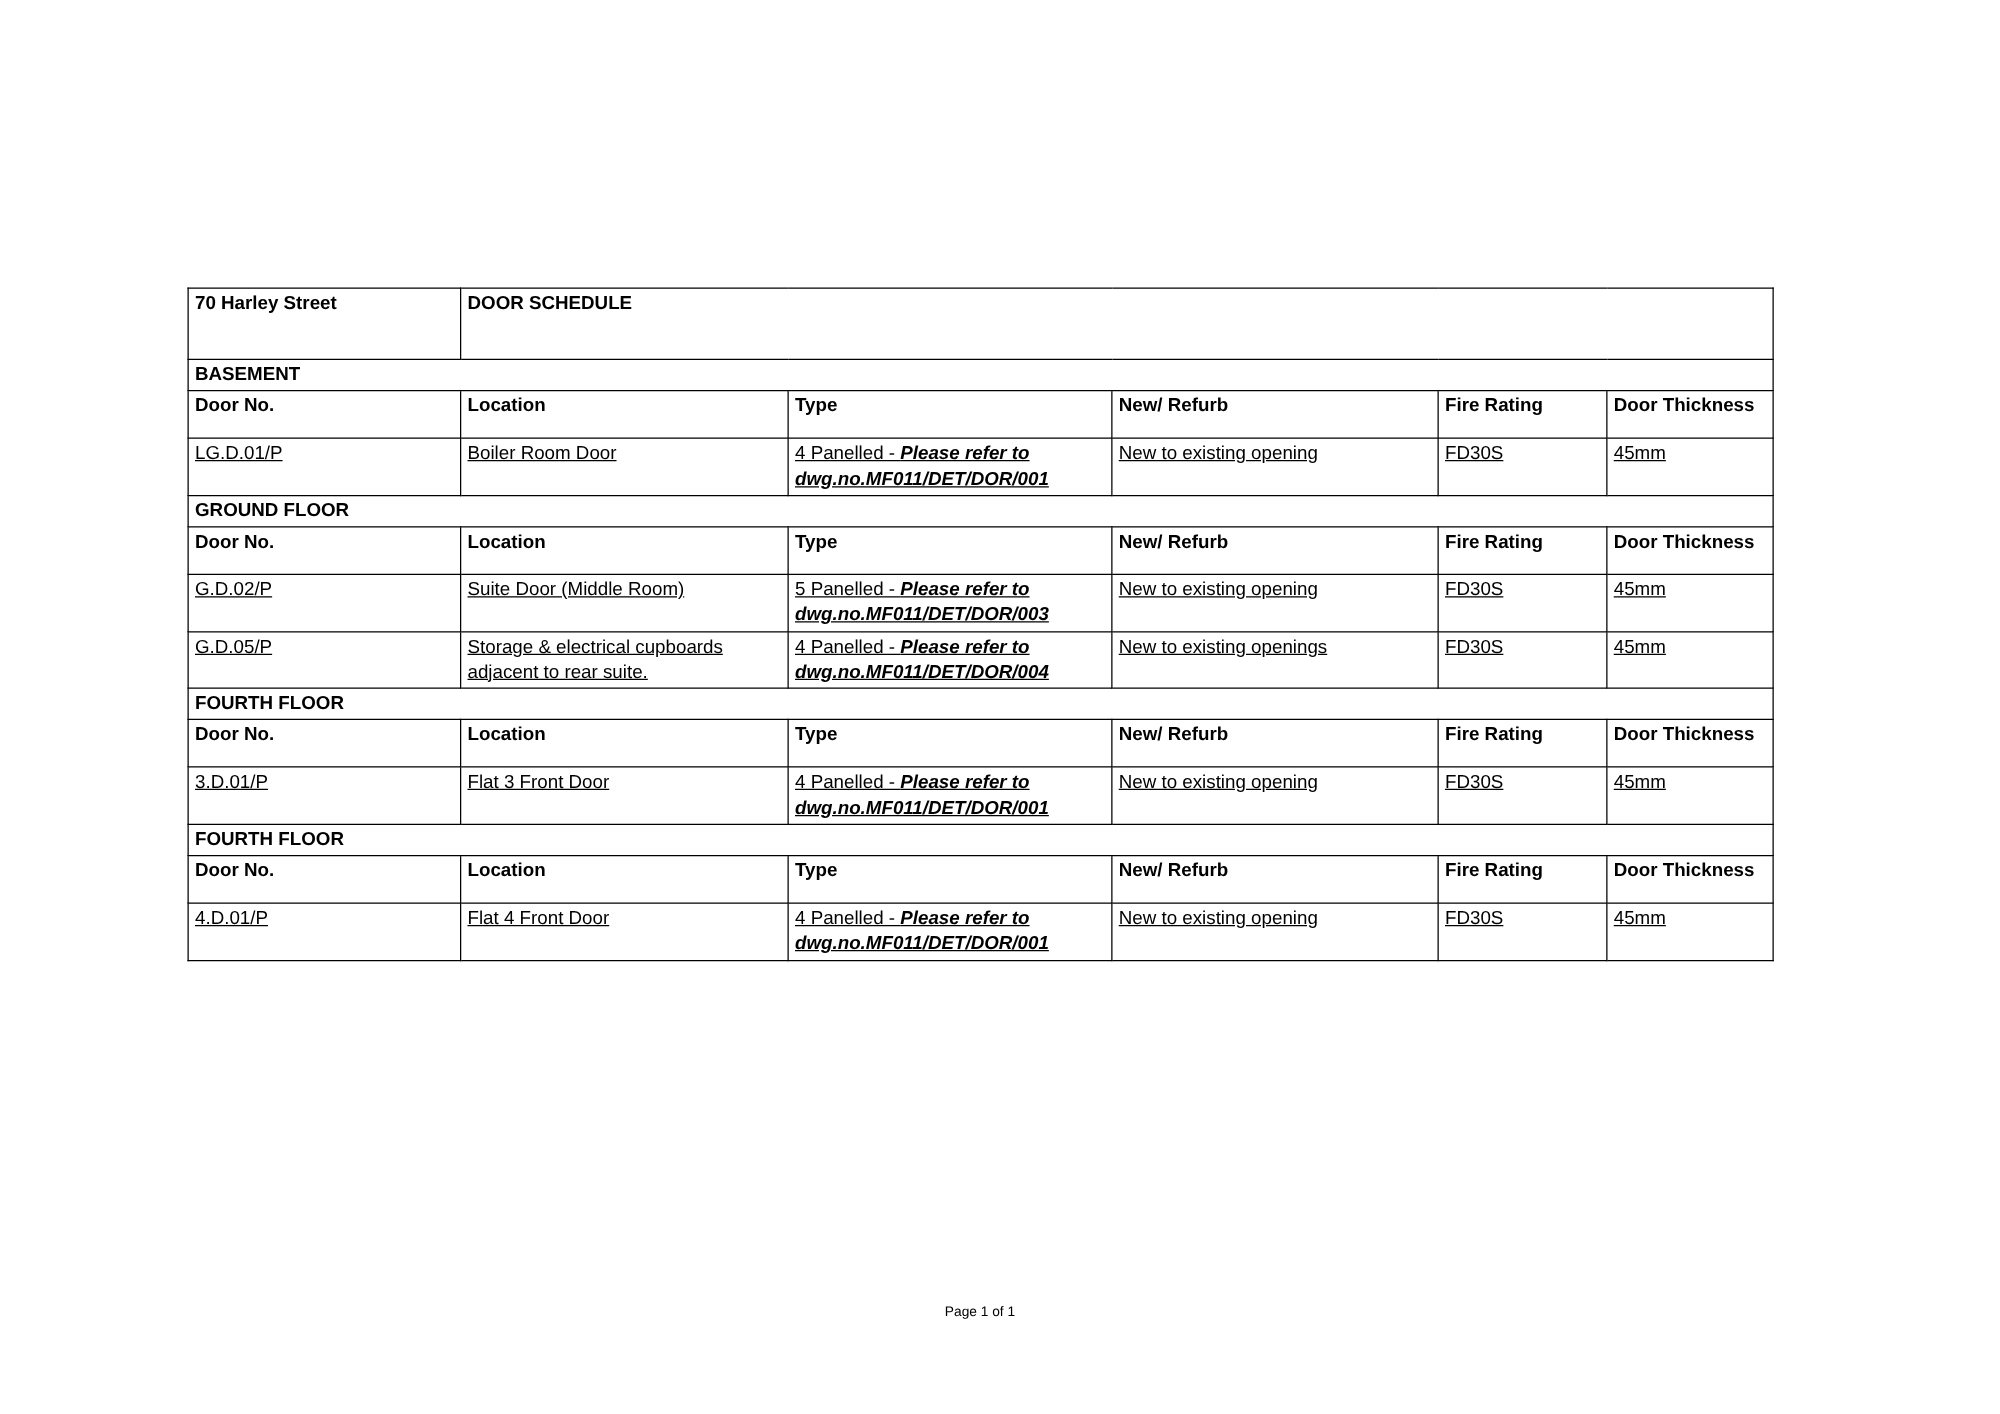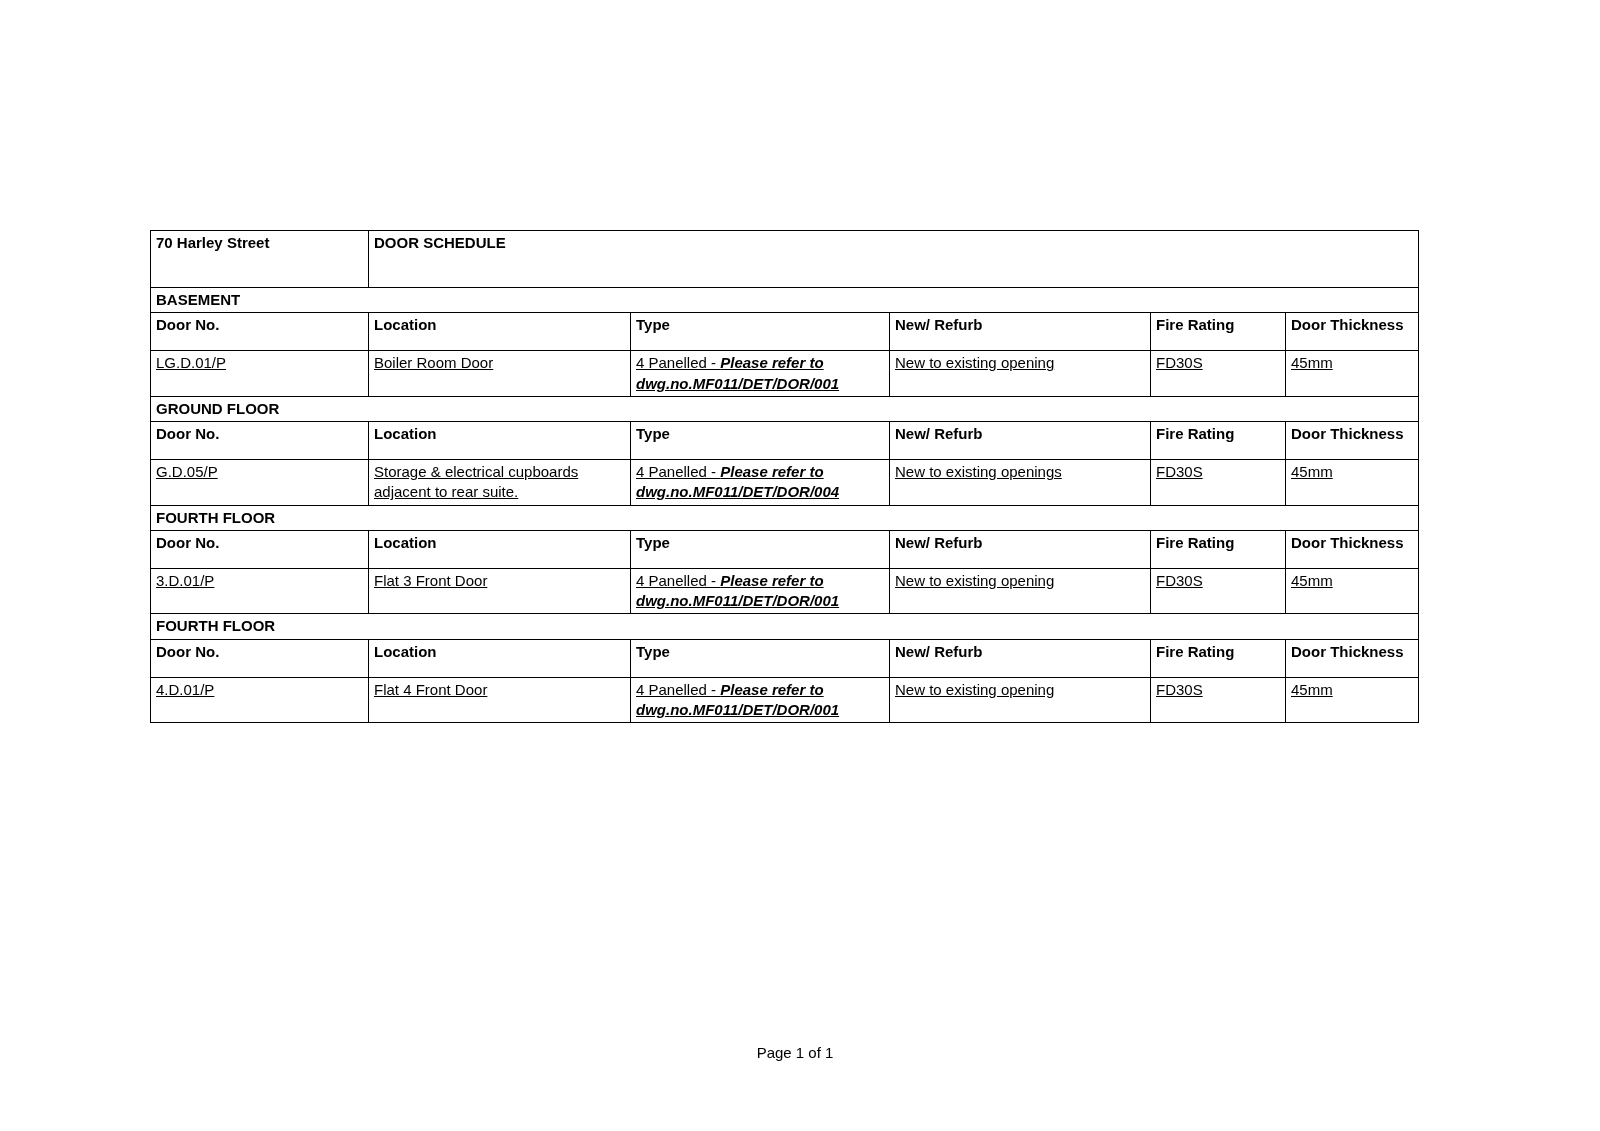--- a/index.html
+++ b/index.html
@@ -35,25 +35,25 @@
     overflow: hidden;
   }
   .b { font-weight: bold; }
   .ref { font-weight: bold; font-style: italic; }
   tr.r-title td { height: 57px; }
   tr.r-section td { height: 24px; }
   tr.r-colhead td { height: 38px; }
   tr.r-data td { height: 40px; text-decoration: underline; }
   .footer {
     position: absolute;
-    left: 161px;
+    left: 150px;
     top: 1044px;
     width: 1268px;
     text-align: center;
-    font-size: 15px;
+    font-size: 11px;
   }
 </style>
 </head>
 <body>
 
 <div class="sheet">
 
   <table class="schedule">
     <colgroup>
       <col style="width:218px">
@@ -93,20 +93,28 @@
       <tr class="r-section">
         <td class="b" colspan="6">GROUND FLOOR</td>
       </tr>
       <tr class="r-colhead">
         <td class="b">Door No.</td>
         <td class="b">Location</td>
         <td class="b">Type</td>
         <td class="b">New/ Refurb</td>
         <td class="b">Fire Rating</td>
         <td class="b">Door Thickness</td>
+      </tr>
+      <tr class="r-data">
+        <td>G.D.02/P</td>
+        <td>Suite Door (Middle Room)</td>
+        <td><span>5 Panelled - </span><span class="ref">Please refer to dwg.no.MF011/DET/DOR/003</span></td>
+        <td>New to existing opening</td>
+        <td>FD30S</td>
+        <td>45mm</td>
       </tr>
       <tr class="r-data">
         <td>G.D.05/P</td>
         <td>Storage &amp; electrical cupboards adjacent to rear suite.</td>
         <td><span>4 Panelled - </span><span class="ref">Please refer to dwg.no.MF011/DET/DOR/004</span></td>
         <td>New to existing openings</td>
         <td>FD30S</td>
         <td>45mm</td>
       </tr>
 

